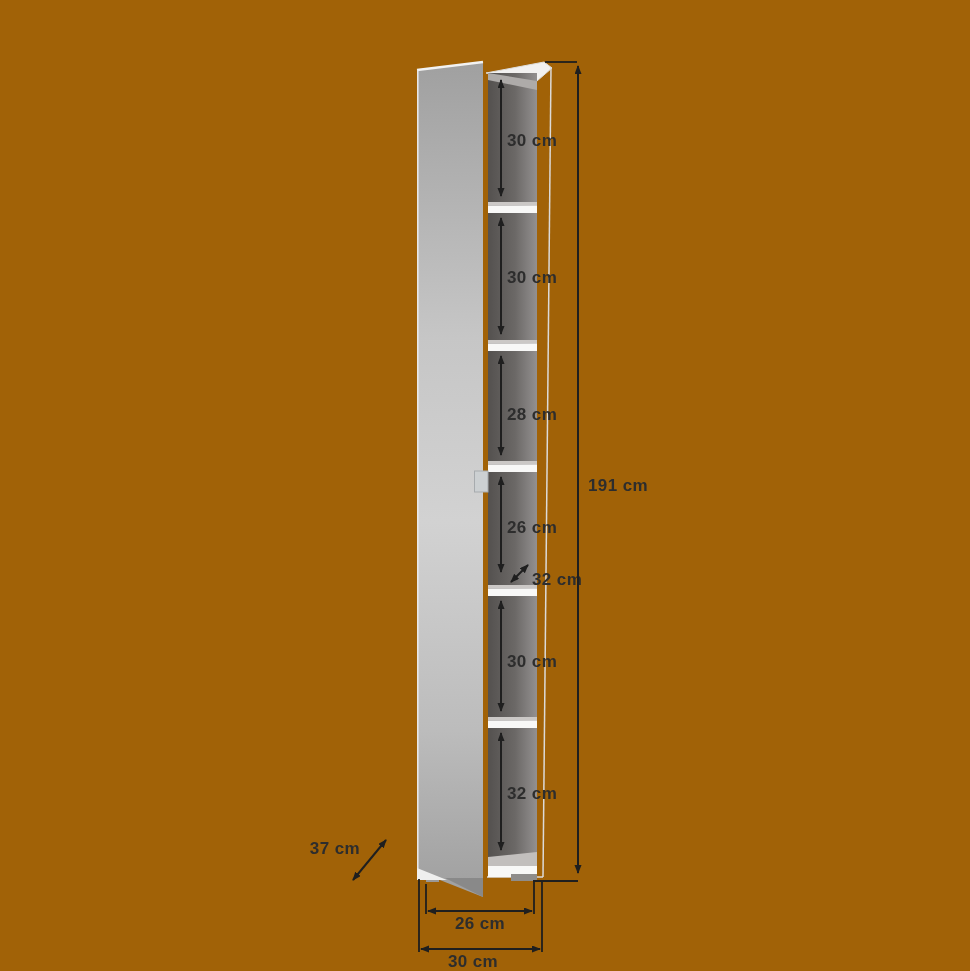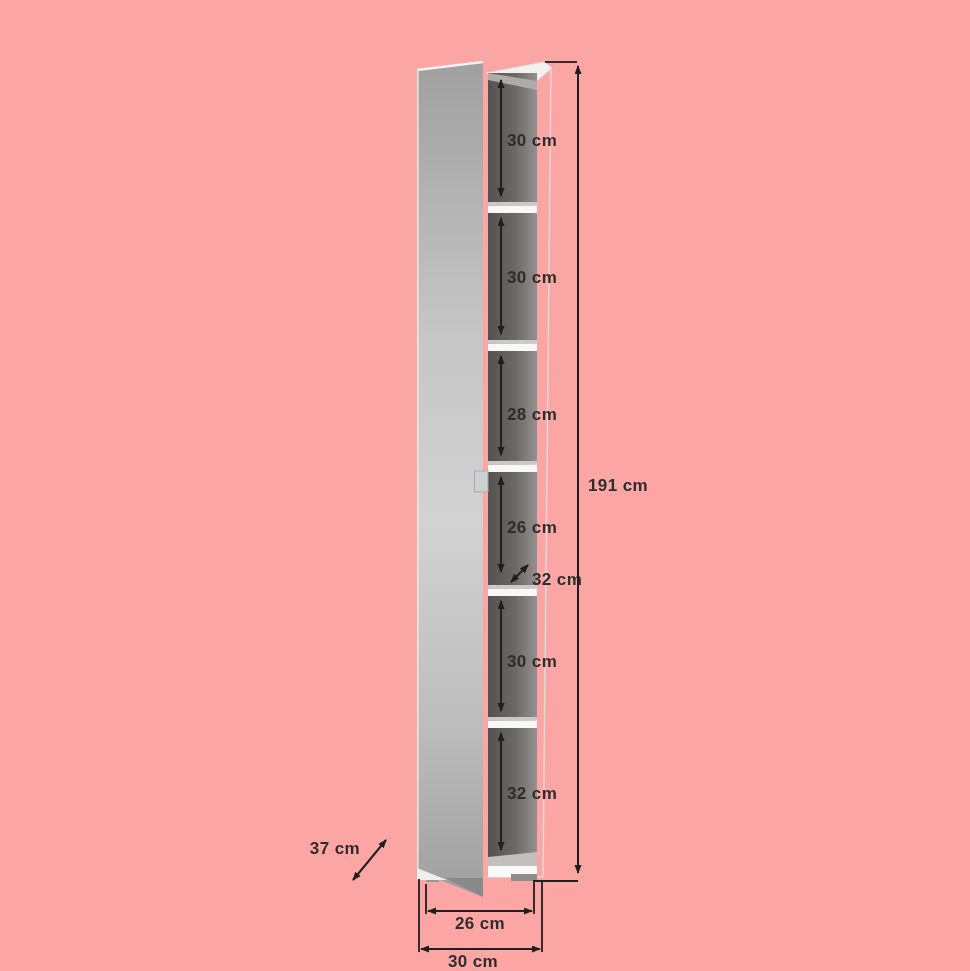--- a/index.html
+++ b/index.html
@@ -1,19 +1,19 @@
 <!DOCTYPE html>
 <html><head>
 <meta charset="utf-8">
 <style>
   html,body{margin:0;padding:0;background:#ffffff;}
   .stage{
     position:relative;
     width:970px;height:971px;
-    background:#fca5a5;
+    background:#a16207;
     overflow:hidden;
     font-family:"Liberation Sans", sans-serif;
   }
   svg text{
     font-family:"Liberation Sans","DejaVu Sans",sans-serif;
     font-size:17px;
     font-weight:600;
     fill:#2d2d2d;
     letter-spacing:.4px;
   }

